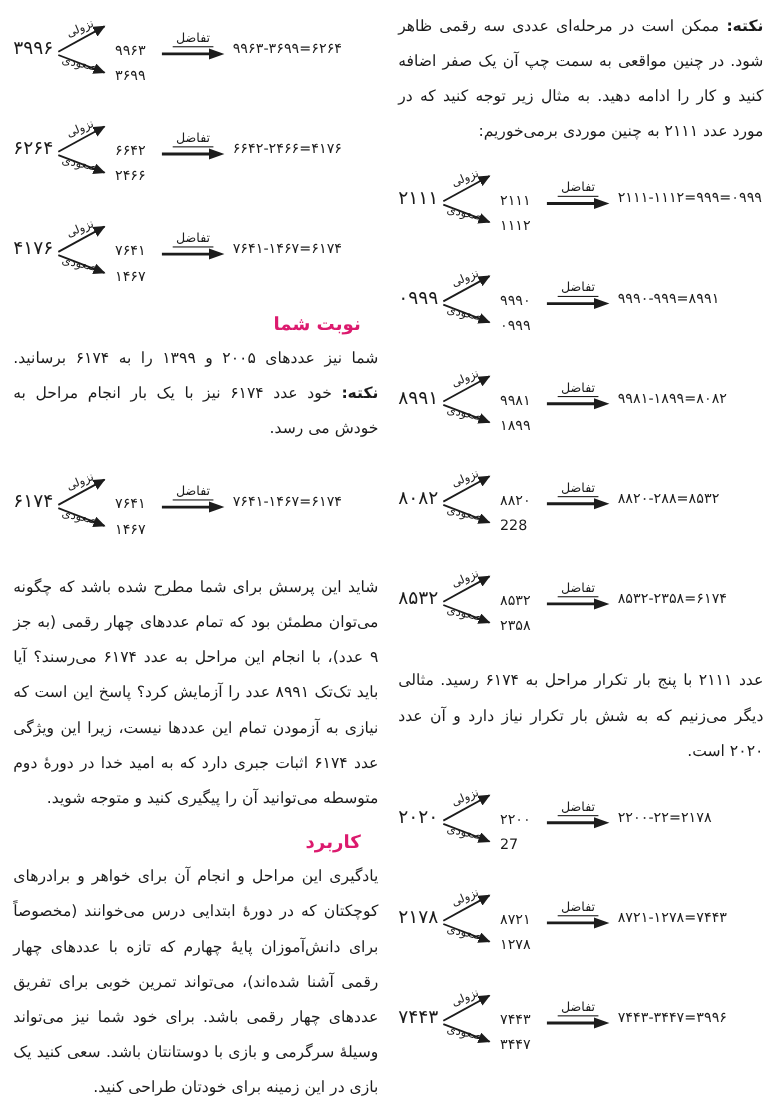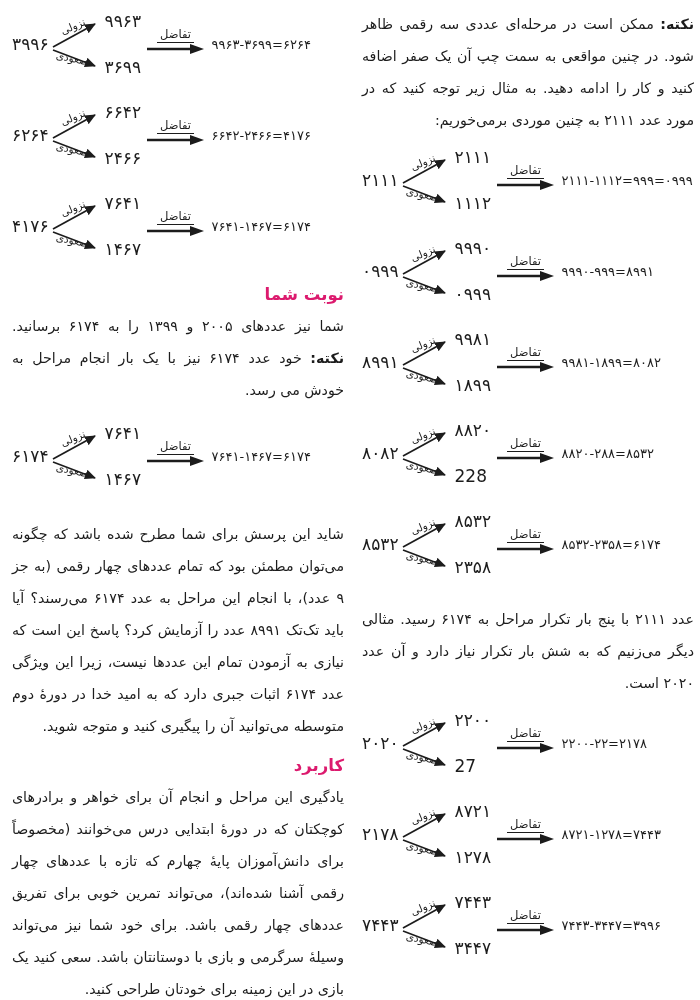--- a/index.html
+++ b/index.html
@@ -4,28 +4,28 @@
 <style>
   html,body{margin:0;padding:0;background:#ffffff;}
   body{font-family:"DejaVu Sans",sans-serif;color:#1c1c1c;}
   .page{width:700px;height:1000px;box-sizing:border-box;background:#ffffff;
         padding:8px 6px 4px 6px;display:flex;direction:rtl;gap:18px;overflow:hidden;}
   .col{width:332px;box-sizing:border-box;direction:rtl;}
 
   
   .par{font-size:14.2px;line-height:32px;text-align:justify;margin:0 0 12px 0;}
   .par .lead{font-weight:bold;}
-  .heading{color:#dc1a6e;font-weight:bold;font-size:16.5px;margin:24px 0 6px 0;}
+  .heading{color:#dc1a6e;font-weight:bold;font-size:16.5px;margin:24px 16px 6px 0;}
 
   
   .diagram{direction:ltr;display:flex;align-items:center;margin:8px 0 27px 0;}
   .src{font-size:17px;min-width:36px;text-align:right;white-space:nowrap;flex:0 0 auto;}
   .fork{position:relative;width:92px;height:64px;flex:0 0 auto;margin-left:2px;}
   .fork svg.fork-arrows{position:absolute;left:0;top:0;}
-  .num{position:absolute;font-size:17px;white-space:nowrap;direction:ltr;}
+  .num{position:absolute;font-size:13px;white-space:nowrap;direction:ltr;margin-top:28px;}
   .num-top{left:54px;top:-1px;}
   .num-bot{left:54px;bottom:-1px;}
   .lbl{position:absolute;font-size:10.5px;white-space:nowrap;}
   .lbl-desc{left:9px;top:8px;transform:rotate(-23deg);}
   .lbl-asc{left:5px;top:40px;transform:rotate(12deg);}
   .dif{display:flex;flex-direction:column;align-items:center;flex:0 0 auto;
        margin:0 7px 0 4px;transform:translateY(-3px);}
   .dif-label{font-size:11.5px;padding:0 3px 1px 3px;border-bottom:1.4px solid #1c1c1c;line-height:14px;}
   .eq{font-size:13px;white-space:nowrap;direction:ltr;letter-spacing:-0.2px;flex:0 1 auto;}
 

